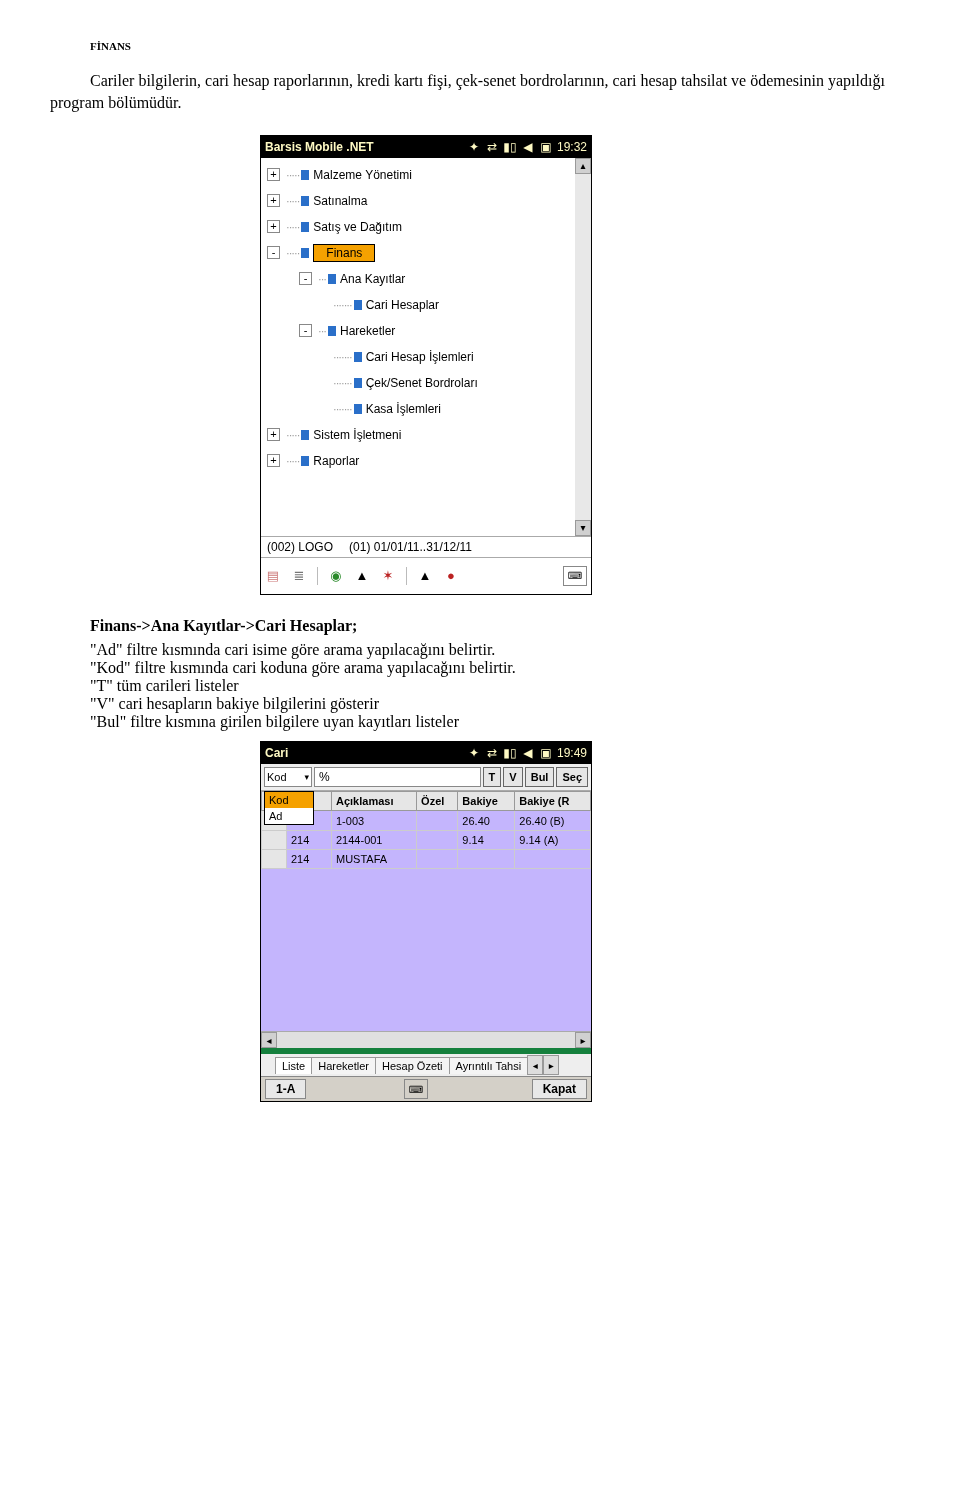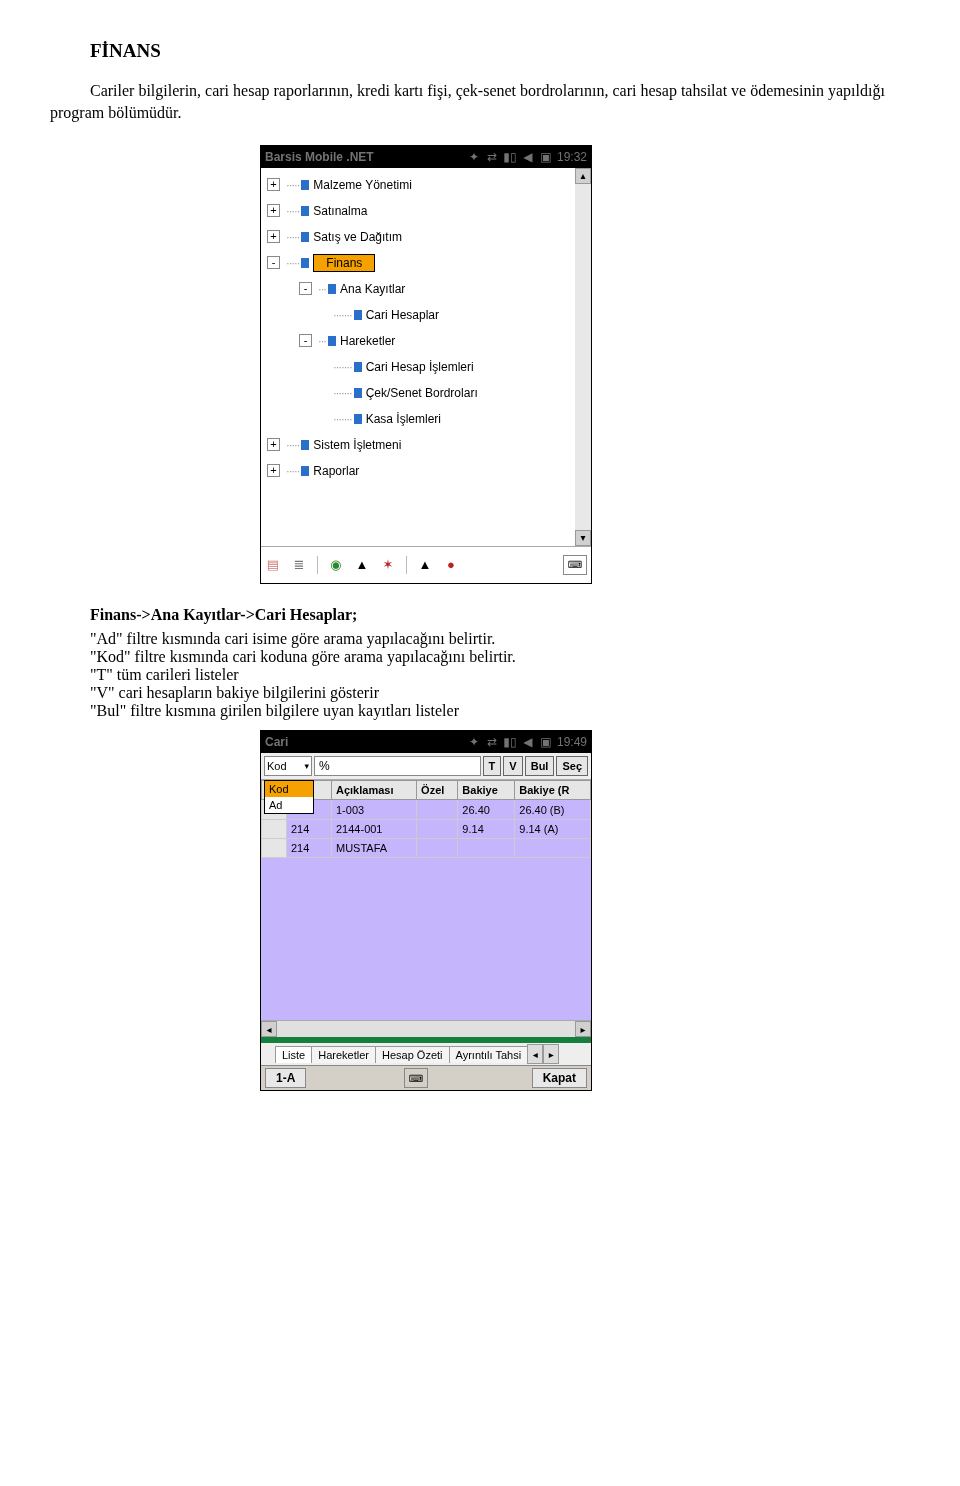--- a/index.html
+++ b/index.html
@@ -7,21 +7,21 @@
     padding: 40px 50px;
     font-family: "Times New Roman", serif;
     font-size: 16px;
     background: #fff;
     color: #000;
     width: 960px;
     box-sizing: border-box;
   }
   .heading {
     font-weight: bold;
-    font-size: 19px;
+    font-size: 11px;
     margin-bottom: 18px;
   }
   .paragraph {
     margin-bottom: 20px;
     line-height: 1.4;
   }
   .indent {
     margin-left: 40px;
   }
   .sub-heading {
@@ -35,21 +35,21 @@
   .device {
     width: 330px;
     border: 1px solid #000;
     background: #fff;
     font-family: Tahoma, Arial, sans-serif;
     font-size: 12px;
     color: #000;
   }
   .titlebar {
     background: #000;
-    color: #737373;
+    color: #fef9c3;
     display: flex;
     align-items: center;
     height: 22px;
     padding: 0 4px;
     font-size: 12px;
     gap: 4px;
   }
   .titlebar .title {
     flex: 1;
     font-weight: bold;
@@ -390,20 +390,24 @@
         <span class="label">Sistem İşletmeni</span>
       </div>
       <div class="tree-row pad0">
         <span class="pm">+</span>
           <span class="dots">·····</span>
         <span class="node-icon"></span>
         <span class="label">Raporlar</span>
       </div>
 
       <div class="scroll-down">▾</div>
+    </div>
+    <div class="statusline">
+      <span>(002) LOGO</span>
+      <span>(01) 01/01/11..31/12/11</span>
     </div>
     <div class="toolbar">
       <span class="tb-icon" style="color:#c77;">▤</span>
       <span class="tb-icon" style="color:#777;">≣</span>
       <span class="divider"></span>
       <span class="tb-icon" style="color:#2a8a2a;">◉</span>
       <span class="tb-icon">▲</span>
       <span class="tb-icon" style="color:#b22;">✶</span>
       <span class="divider"></span>
       <span class="tb-icon">▲</span>

